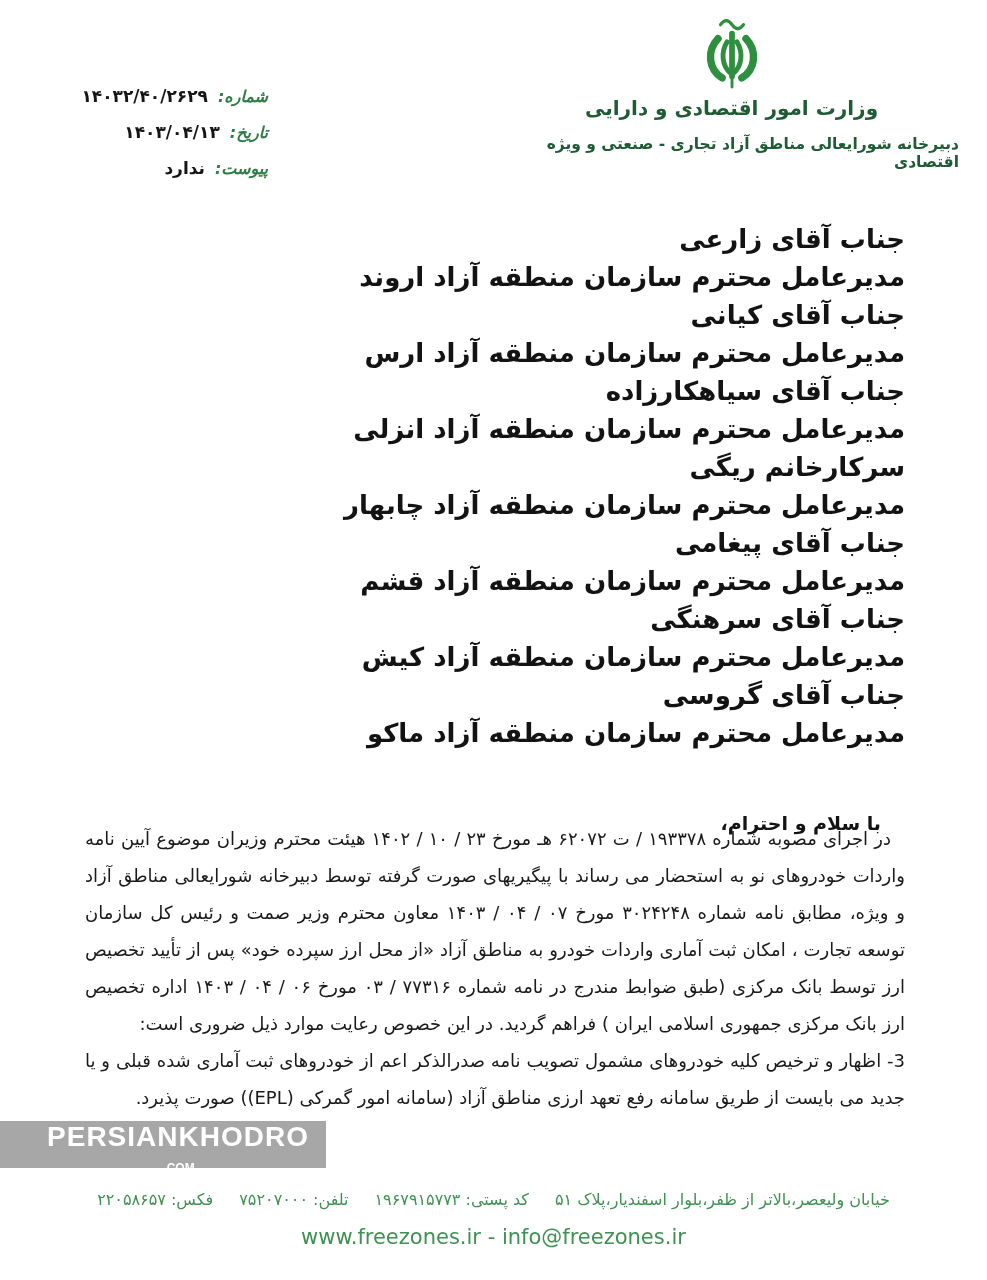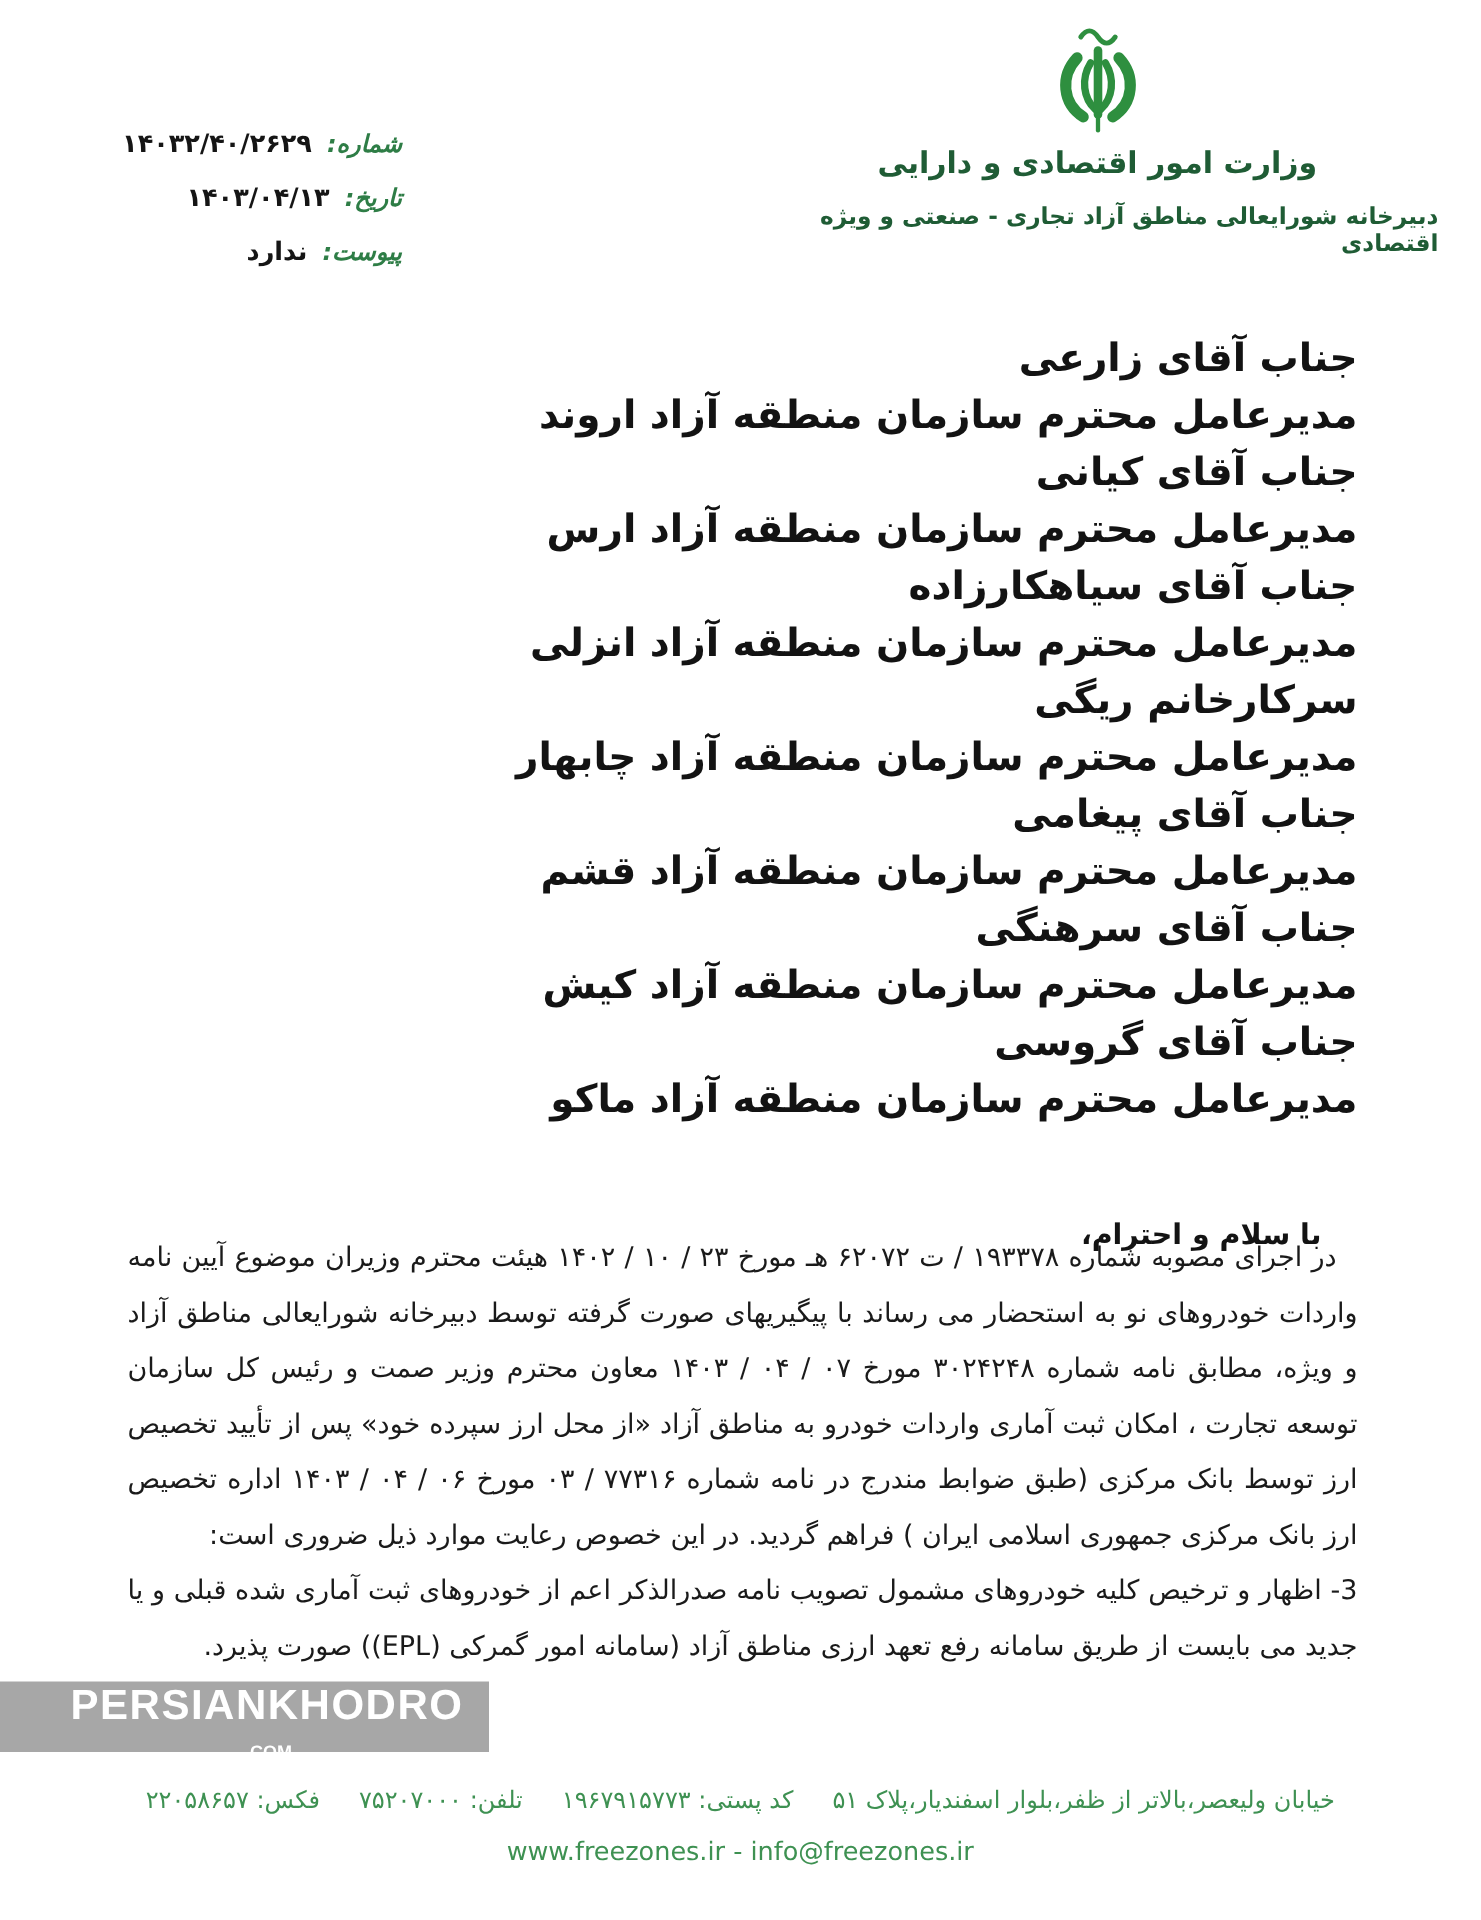--- a/index.html
+++ b/index.html
@@ -72,21 +72,21 @@
   
   .footer{position:absolute;left:0;right:0;top:1190px;text-align:center;}
   .footer-line1{
     direction:rtl;color:var(--footer-green,#3e9152);
     font-size:16px;display:flex;justify-content:center;gap:26px;
     white-space:nowrap;
   }
   .footer-line1 .seg{white-space:nowrap;}
   .footer-line2{
     direction:ltr;color:var(--footer-green,#3e9152);
-    font-size:17px;margin-top:16px;
+    font-size:21px;margin-top:16px;
   }
 </style>
 </head>
 <body>
 
 <div class="page">
 
   <div class="meta">
     <div class="meta-row">
       <span class="meta-label">شماره:</span>

